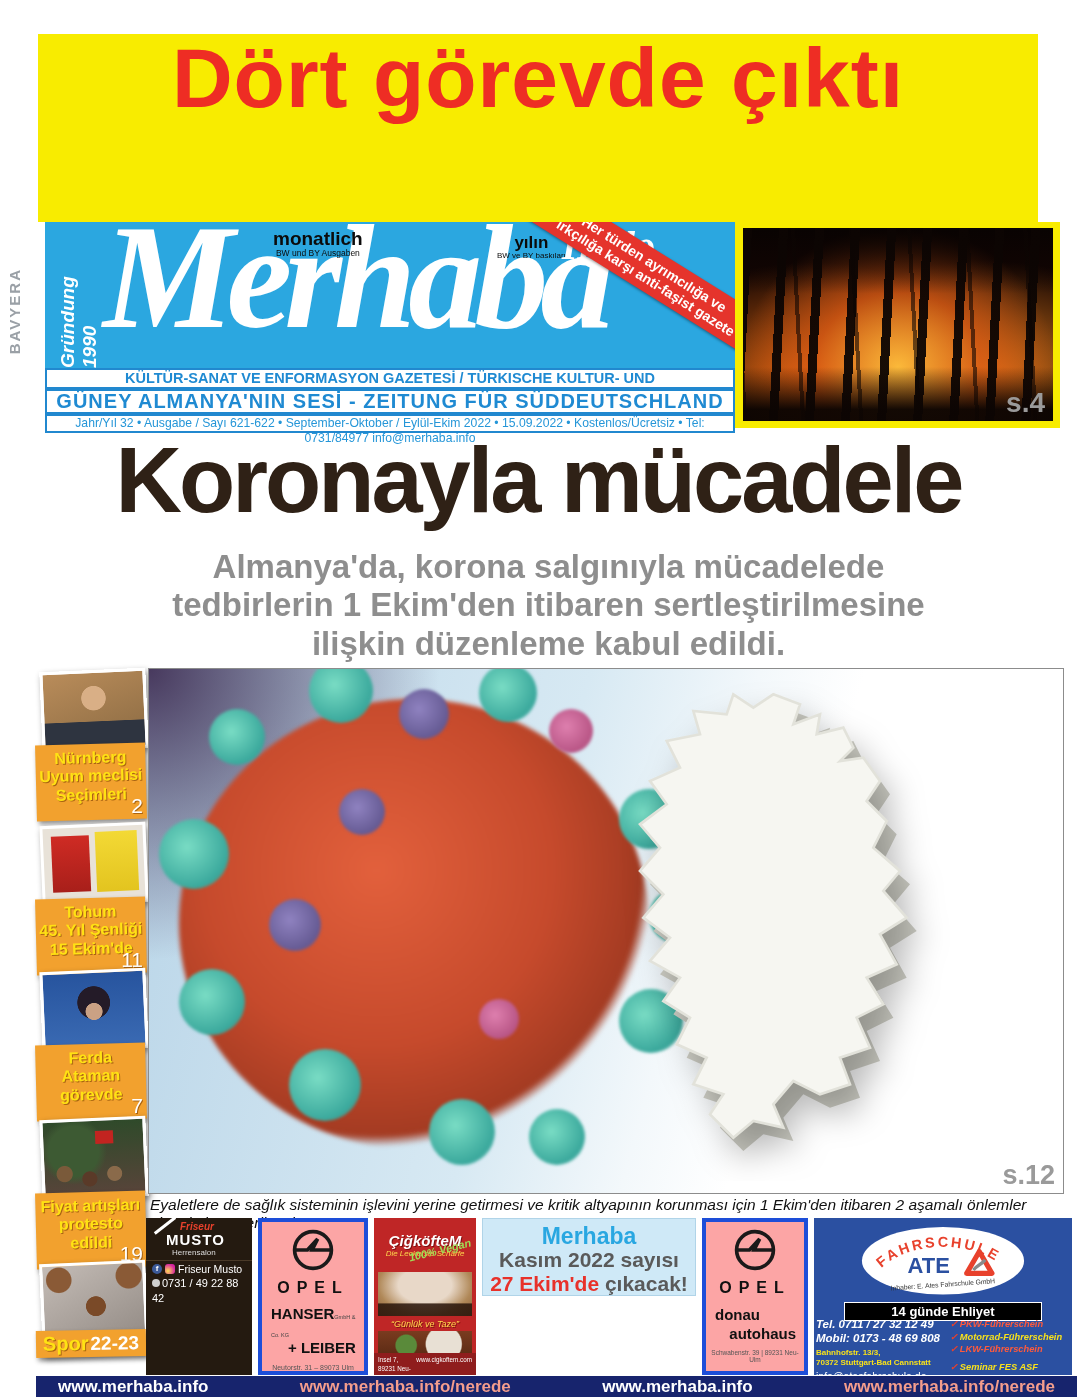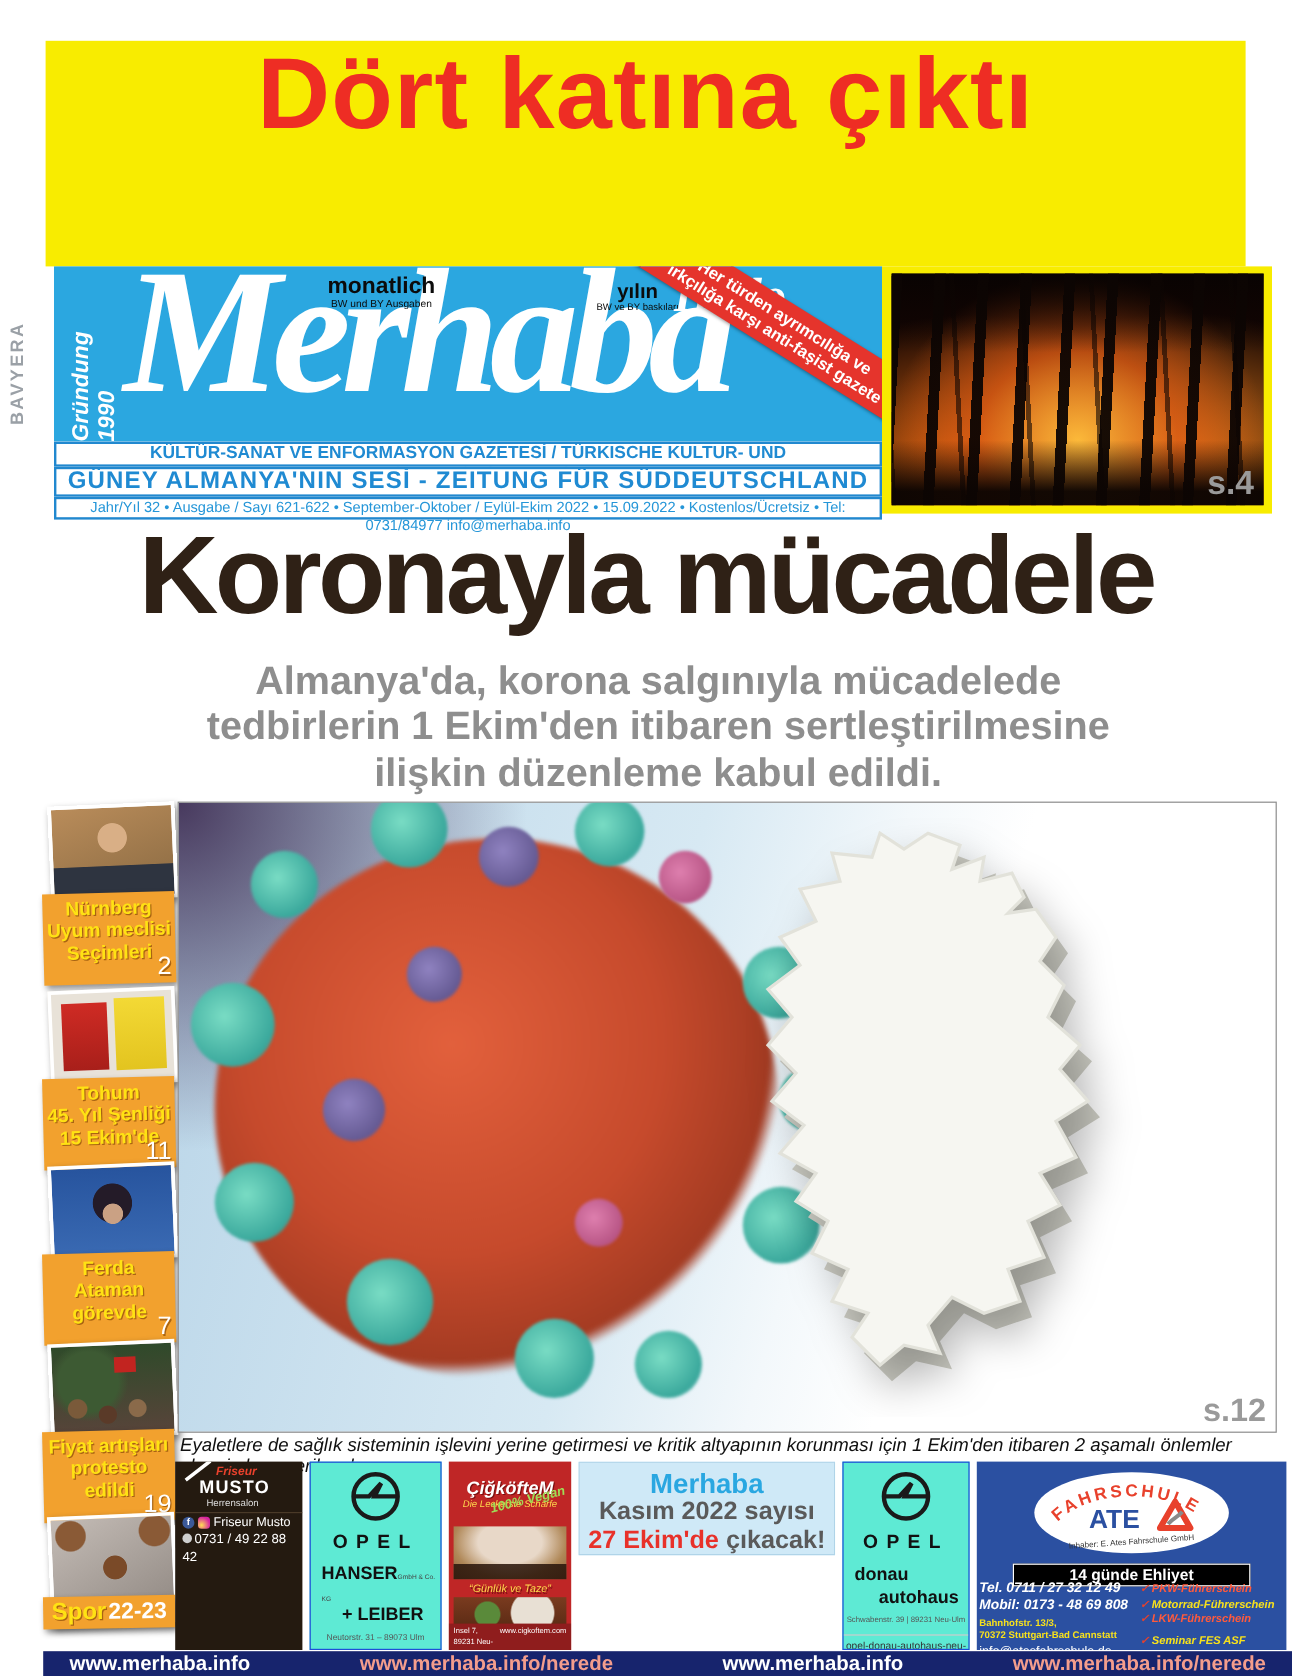--- a/index.html
+++ b/index.html
@@ -120,21 +120,21 @@
   .musto-razor{position:absolute;left:6px;top:6px;width:26px;height:3px;background:#fff;transform:rotate(-38deg);}
   .musto-sub{position:absolute;left:26px;top:30px;color:#ddd;font-size:8px;}
   .musto-list{margin:3px 0 0 6px;font-size:13px;font-weight:bold;color:#f5e01c;line-height:1.42;}
   .musto-social{display:flex;align-items:center;gap:3px;margin:2px 0 0 6px;font-size:10.5px;}
   .icon-fb{width:10px;height:10px;border-radius:50%;background:#3b5998;color:#fff;font-size:8px;
       font-weight:bold;text-align:center;line-height:10px;}
   .icon-ig{width:10px;height:10px;border-radius:3px;background:radial-gradient(circle at 30% 70%,#fd5,#d6249f 70%);}
   .musto-phone{margin:1px 0 0 6px;font-size:11px;line-height:1.35;}
   .dotgray{display:inline-block;width:8px;height:8px;border-radius:50%;background:#cfcfcf;margin-right:2px;}
 
-  .ad-opel{background:#5eead4;border:1px solid #1d4ed8;text-align:center;color:#111;}
+  .ad-opel{background:#fca5a5;border:4px solid #1d4ed8;text-align:center;color:#111;}
   .ad-opel-h{left:112px;width:110px;}
   .ad-opel-d{left:556px;width:106px;}
   .opel-word{font-size:16px;font-weight:bold;letter-spacing:7px;margin-top:2px;}
   .hanser-block{text-align:left;padding-left:9px;margin-top:8px;line-height:1.1;}
   .hanser-block .n1{font-size:15px;font-weight:bold;}
   .hanser-block .sfx{font-size:5.5px;color:#444;}
   .hanser-block .n2{font-size:15px;font-weight:bold;margin-left:17px;}
   .ad-addr{font-size:7px;color:#555;margin-top:7px;}
   .ad-web{font-size:9px;color:#333;margin-top:8px;border-top:1px solid #ccc;padding-top:3px;}
   .donau-n1{text-align:left;padding-left:9px;font-size:15px;font-weight:bold;margin-top:9px;}
@@ -199,21 +199,21 @@
       align-items:center;justify-content:space-between;padding:0 22px;box-sizing:border-box;}
   .footer span{font-weight:bold;font-size:17px;}
   .f-white{color:#fff;} .f-pink{color:#f49d8c;}
 </style>
 </head>
 <body>
 
 <div id="page">
 
   <div class="abs top-banner">
-    <h1>Dört katına çıktı</h1>
+    <h1>Dört görevde çıktı</h1>
   </div>
 
   <div class="abs region-vert">BAVYERA</div>
 
   <div class="abs masthead">
     <div class="founded">Gründung 1990</div>
     <div class="logo-merhaba">Merhaba</div>
     <div class="mini-note" style="left:228px;top:7px;">
       <div class="big">monatlich</div>
       <div class="small">BW und BY Ausgaben</div>

